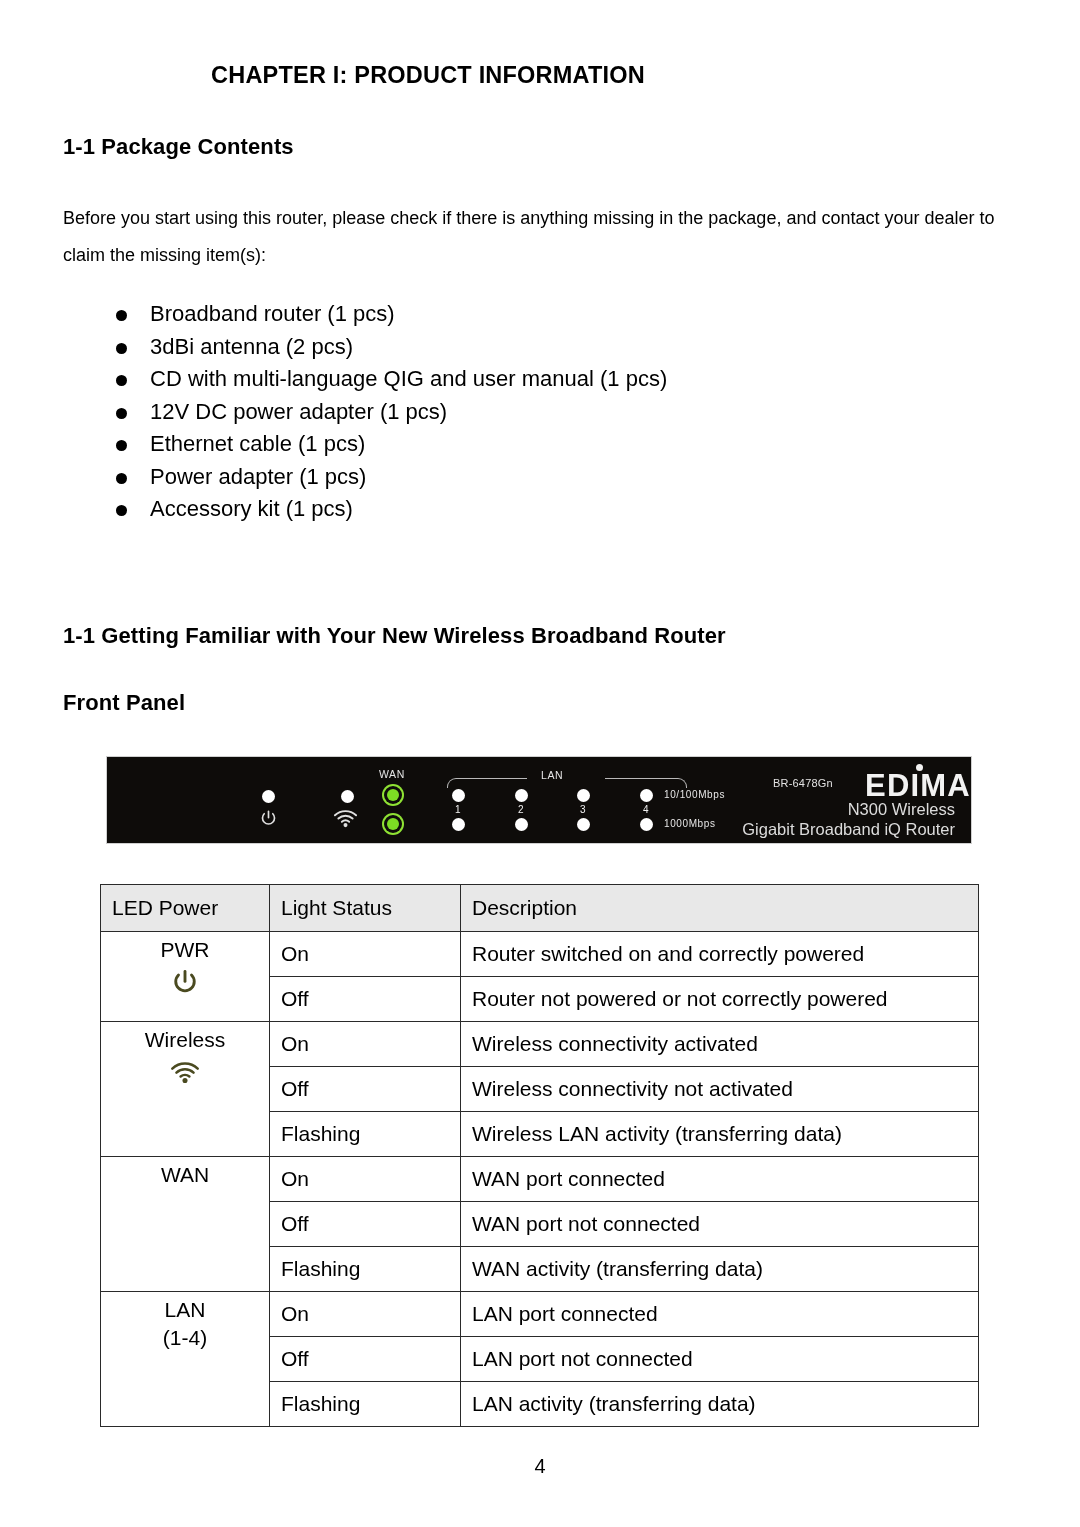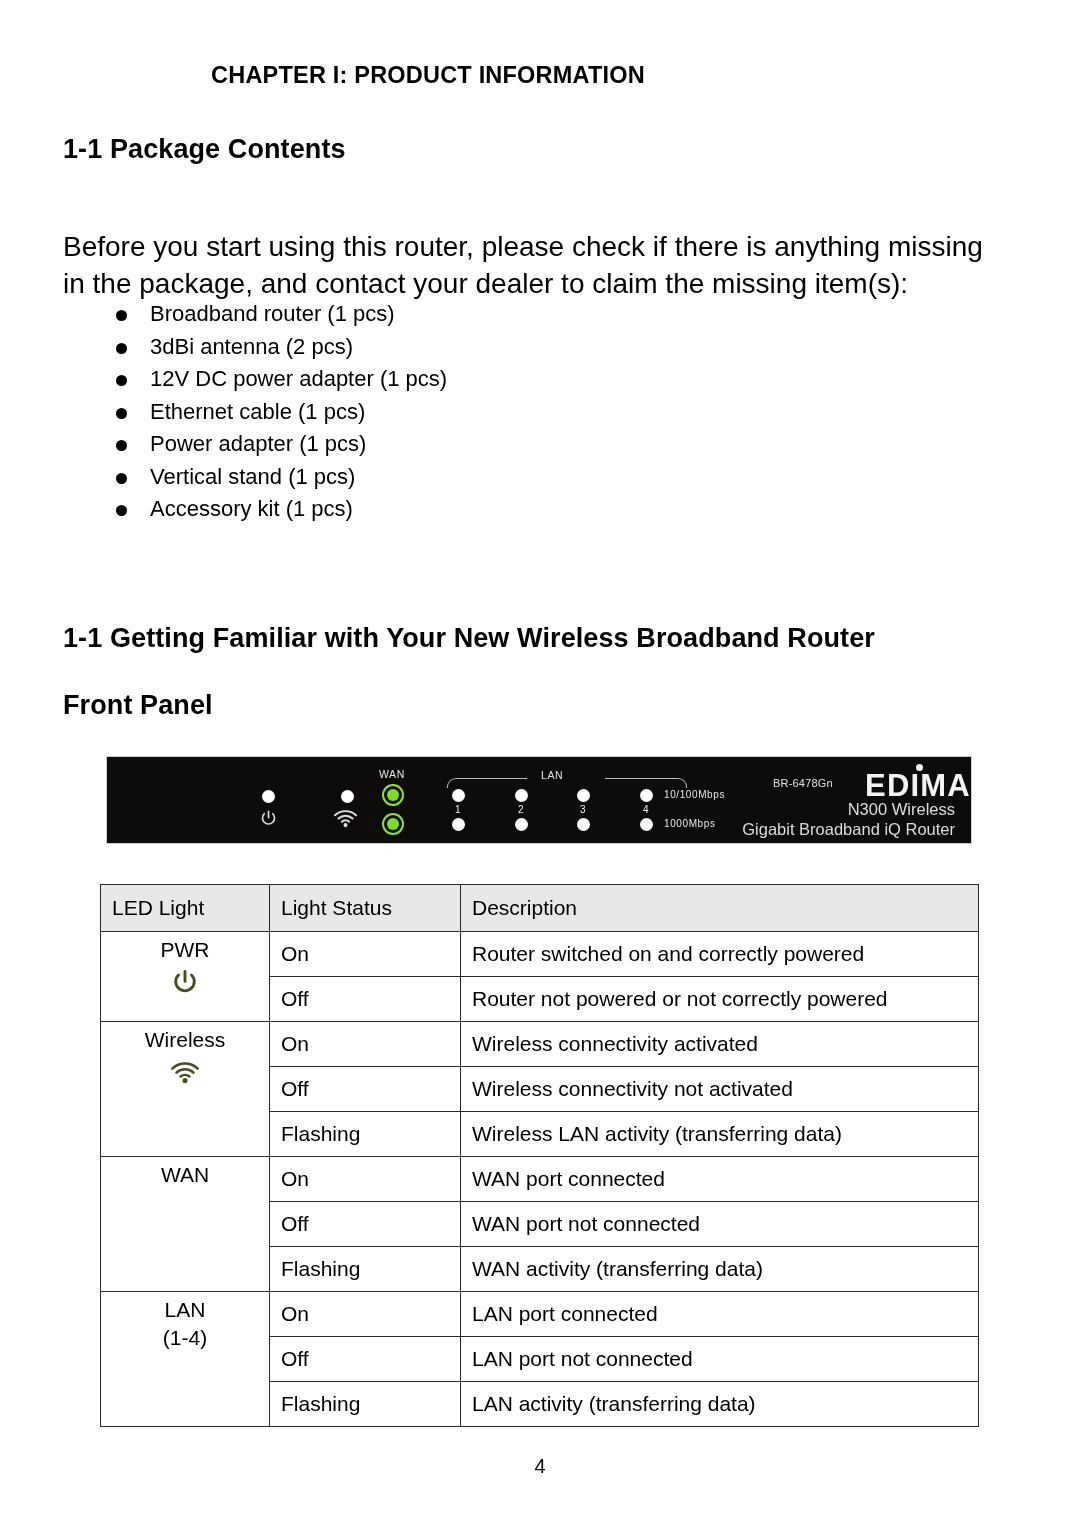--- a/index.html
+++ b/index.html
@@ -28,36 +28,35 @@
     left: 0;
     width: 856px;
     text-align: center;
     font-size: 23.5px;
     font-weight: bold;
     letter-spacing: 0.2px;
   }
   .h-section {
     position: absolute;
     left: 63px;
-    font-size: 27px;
+    font-size: 22px;
     font-weight: bold;
     letter-spacing: 0.1px;
   }
   #h-1-1 { top: 134px; }
   #h-1-2 { top: 623px; }
   #h-front-panel { top: 690px; }
 
   .intro {
     position: absolute;
     left: 63px;
     top: 200px;
     width: 940px;
-    font-size: 28px;
+    font-size: 18px;
     line-height: 37px;
-    margin-top: 28px;
   }
 
   
   .pkg-list {
     position: absolute;
     left: 63px;
     top: 298px;
     width: 900px;
     list-style: none;
     margin: 0;
@@ -220,24 +219,24 @@
 
   <div class="chapter-title">CHAPTER I: PRODUCT INFORMATION</div>
 
   <div class="h-section" id="h-1-1">1-1 Package Contents</div>
 
   <div class="intro">Before you start using this router, please check if there is anything missing in the package, and contact your dealer to claim the missing item(s):</div>
 
   <ul class="pkg-list" id="pkg-list">
       <li><span class="bullet"></span><span>Broadband router (1 pcs)</span></li>
       <li><span class="bullet"></span><span>3dBi antenna (2 pcs)</span></li>
+      <li><span class="bullet"></span><span>CD with multi-language QIG and user manual (1 pcs)</span></li>
       <li><span class="bullet"></span><span>12V DC power adapter (1 pcs)</span></li>
       <li><span class="bullet"></span><span>Ethernet cable (1 pcs)</span></li>
       <li><span class="bullet"></span><span>Power adapter (1 pcs)</span></li>
-      <li><span class="bullet"></span><span>Vertical stand (1 pcs)</span></li>
       <li><span class="bullet"></span><span>Accessory kit (1 pcs)</span></li>
     </ul>
 
   <div class="h-section" id="h-1-2">1-1 Getting Familiar with Your New Wireless Broadband Router</div>
   <div class="h-section" id="h-front-panel">Front Panel</div>
 
   <div class="panel-wrap">
     <div class="panel-inner">
 
       <div class="led" style="left:155px; top:33px;"></div>
@@ -287,21 +286,21 @@
         <span class="dot"></span>
       </div>
       <div class="brand-line" style="right:16px; top:43px;">N300 Wireless</div>
       <div class="brand-line" style="right:16px; top:63px;">Gigabit Broadband iQ Router</div>
     </div>
   </div>
 
   <table class="led-table">
     <thead>
       <tr>
-        <th class="col-name">LED Light</th>
+        <th class="col-name">LED Power</th>
         <th class="col-light">Light Status</th>
         <th>Description</th>
       </tr>
     </thead>
     <tbody id="led-table-body">
         <tr>
           <td class="namecell" rowspan="2">
             <span class="nm">PWR</span>
             <svg class="icon-pwr" viewBox="0 0 24 24">
               <path d="M6.8 6.4 A7.4 7.4 0 1 0 17.2 6.4" stroke="#4a4a20" stroke-width="2.3" fill="none" stroke-linecap="round"></path>

